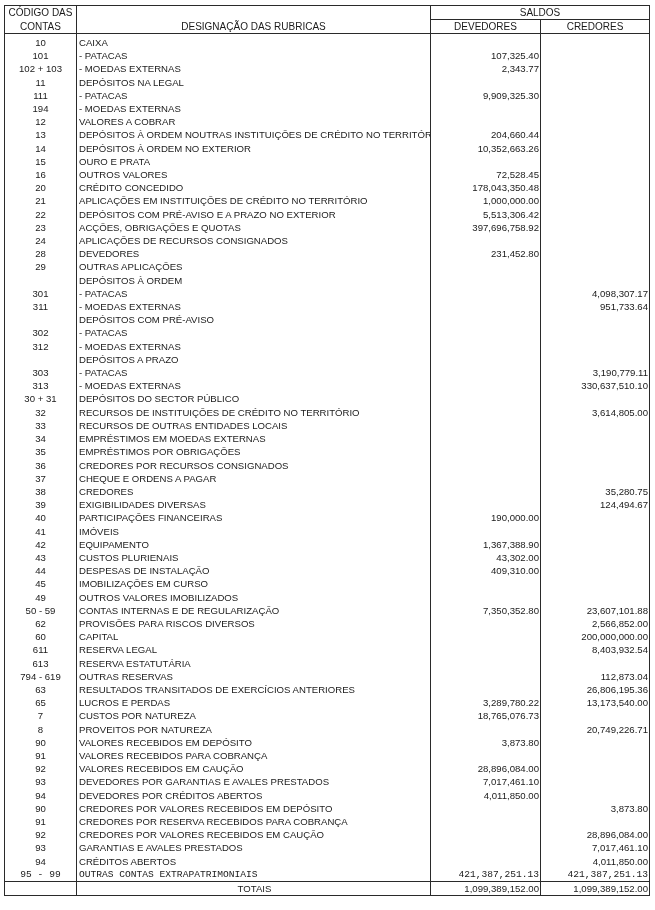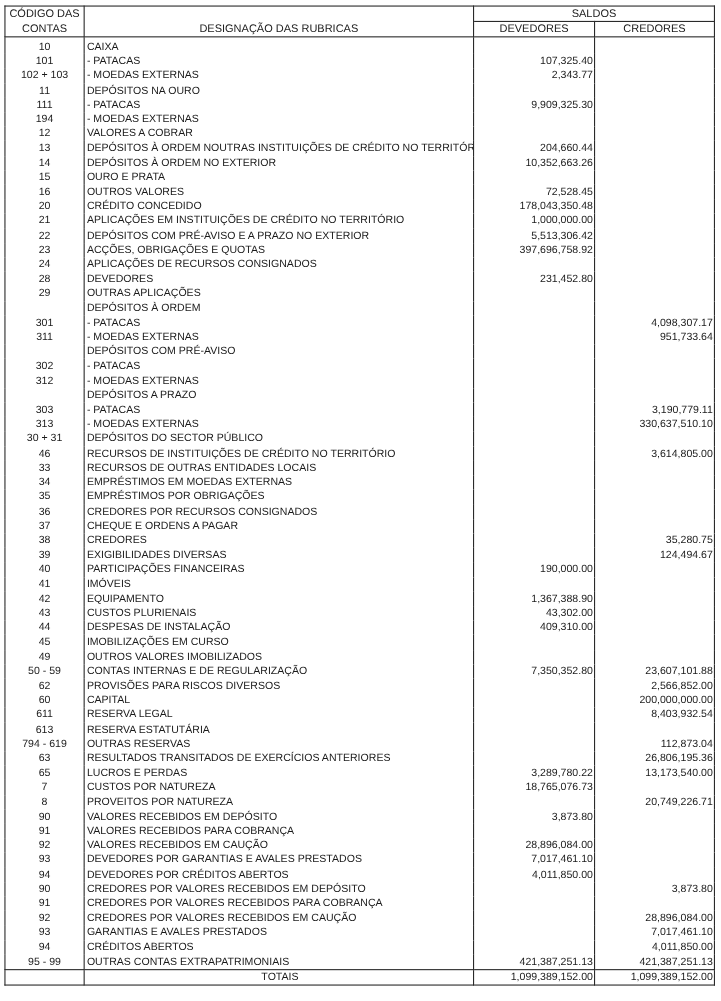--- a/index.html
+++ b/index.html
@@ -14,21 +14,21 @@
   th { font-weight: normal; font-size: 10px; padding: 0; height: 13px; line-height: 13px; }
   .hdr-code { border: 1.5px solid #2a2a2a; text-align: center; vertical-align: middle; line-height: 13.5px; }
   .hdr-desc { border: 1.5px solid #2a2a2a; vertical-align: bottom; }
   .hdr-saldos { border: 1.5px solid #2a2a2a; text-align: center; margin-top: 44px; }
   .hdr-sub { border: 1.5px solid #2a2a2a; text-align: center; }
   td { padding: 0; height: 13.2px; line-height: 13.2px; white-space: nowrap; overflow: hidden; }
   td.code { text-align: center; border-left: 1.5px solid #2a2a2a; border-right: 1.5px solid #2a2a2a; }
   td.desc { padding-left: 2px; border-right: 1.5px solid #2a2a2a; }
   td.num { text-align: right; padding-right: 1px; border-right: 1.5px solid #2a2a2a; }
   tr.first td { padding-top: 2px; margin-top: 43px; }
-  tr.last td { border-bottom: 1.5px solid #2a2a2a; }
+  tr.last td { border-bottom: 1.5px solid #2a2a2a; font-family: Liberation Mono, monospace; }
   tr.totals td { border: 1.5px solid #2a2a2a; height: 13px; line-height: 13px; }
   tr.totals td.desc { text-align: center; }
 </style>
 </head>
 <body>
 
 <div class="sheet">
   <table>
     <colgroup>
       <col class="c-code">
@@ -64,21 +64,21 @@
           <td class="num"></td>
         </tr>
         <tr>
           <td class="code">102 + 103</td>
           <td class="desc"> - MOEDAS EXTERNAS</td>
           <td class="num">2,343.77</td>
           <td class="num"></td>
         </tr>
         <tr>
           <td class="code">11</td>
-          <td class="desc">DEPÓSITOS NA OURO</td>
+          <td class="desc">DEPÓSITOS NA LEGAL</td>
           <td class="num"></td>
           <td class="num"></td>
         </tr>
         <tr>
           <td class="code">111</td>
           <td class="desc"> - PATACAS</td>
           <td class="num">9,909,325.30</td>
           <td class="num"></td>
         </tr>
         <tr>
@@ -213,21 +213,21 @@
           <td class="num"></td>
           <td class="num">330,637,510.10</td>
         </tr>
         <tr>
           <td class="code">30 + 31</td>
           <td class="desc">DEPÓSITOS DO SECTOR PÚBLICO</td>
           <td class="num"></td>
           <td class="num"></td>
         </tr>
         <tr>
-          <td class="code">46</td>
+          <td class="code">32</td>
           <td class="desc">RECURSOS DE INSTITUIÇÕES DE CRÉDITO NO TERRITÓRIO</td>
           <td class="num"></td>
           <td class="num">3,614,805.00</td>
         </tr>
         <tr>
           <td class="code">33</td>
           <td class="desc">RECURSOS DE OUTRAS ENTIDADES LOCAIS</td>
           <td class="num"></td>
           <td class="num"></td>
         </tr>
@@ -400,21 +400,21 @@
           <td class="num"></td>
         </tr>
         <tr>
           <td class="code">90</td>
           <td class="desc">CREDORES POR VALORES RECEBIDOS EM DEPÓSITO</td>
           <td class="num"></td>
           <td class="num">3,873.80</td>
         </tr>
         <tr>
           <td class="code">91</td>
-          <td class="desc">CREDORES POR VALORES RECEBIDOS PARA COBRANÇA</td>
+          <td class="desc">CREDORES POR RESERVA RECEBIDOS PARA COBRANÇA</td>
           <td class="num"></td>
           <td class="num"></td>
         </tr>
         <tr>
           <td class="code">92</td>
           <td class="desc">CREDORES POR VALORES RECEBIDOS EM CAUÇÃO</td>
           <td class="num"></td>
           <td class="num">28,896,084.00</td>
         </tr>
         <tr>

